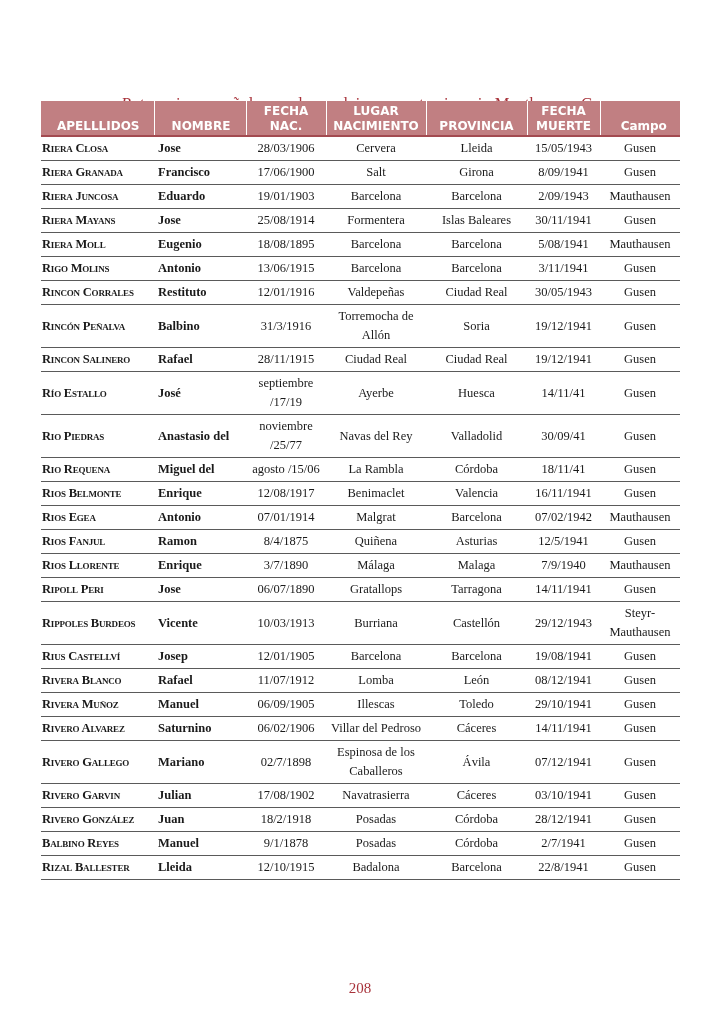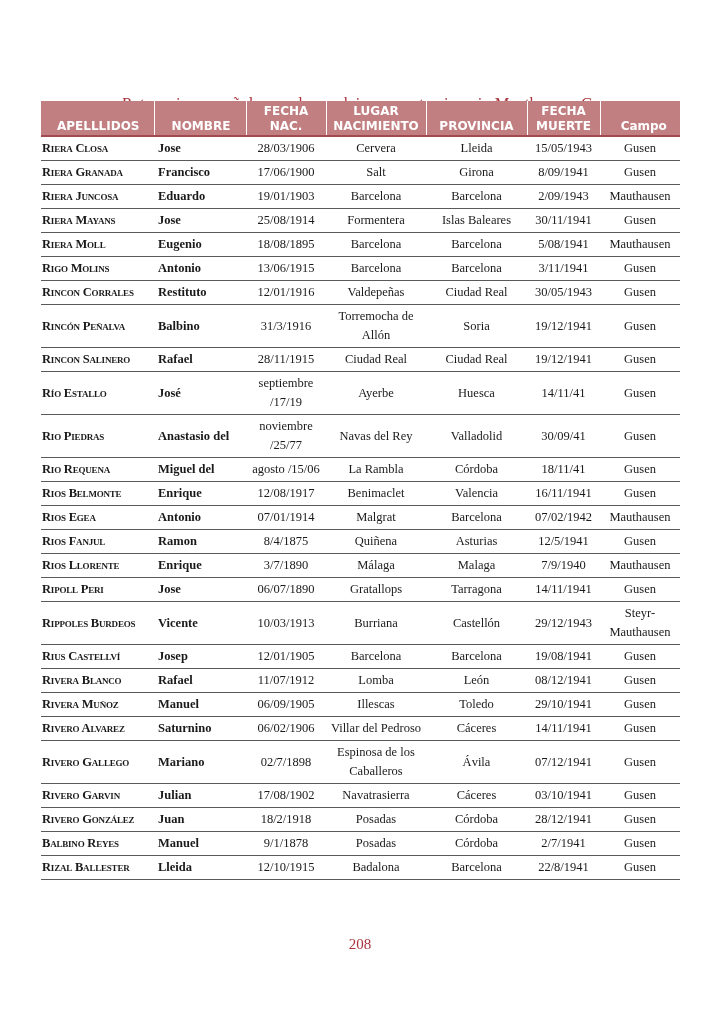--- a/index.html
+++ b/index.html
@@ -18,21 +18,21 @@
           border-bottom: 2px solid #a34a50; }
   thead th:last-child { border-right: none; padding-left: 9px; }
   thead th.left { text-align: center; padding-left: 4px; }
   thead th.center { text-align: center; }
   tbody td { font-size: 12.5px; line-height: 19px; padding: 2px 2px; text-align: center;
           border-bottom: 1.5px solid #5a5a5a; vertical-align: middle; }
   tbody td.surname { text-align: left; font-weight: bold; font-variant: small-caps;
           font-size: 12.5px; white-space: nowrap; padding-left: 1px; letter-spacing: -0.2px; margin-top: 36px; }
   tbody td.given { text-align: left; font-weight: bold; padding-left: 4px; white-space: nowrap; }
   tbody td.wrap { line-height: 19px; }
-  .page-number { position: absolute; top: 936px; left: 0; width: 720px; text-align: center;
+  .page-number { position: absolute; top: 980px; left: 0; width: 720px; text-align: center;
           font-size: 15px; color: #a8333b; }
 </style>
 </head>
 <body>
 
 <div class="running-head"><em>Rotspanier:</em><span> españoles en el complejo concentracionario Mauthausen-Gusen</span></div>
 
 <table>
   <colgroup>
     <col class="c0">

